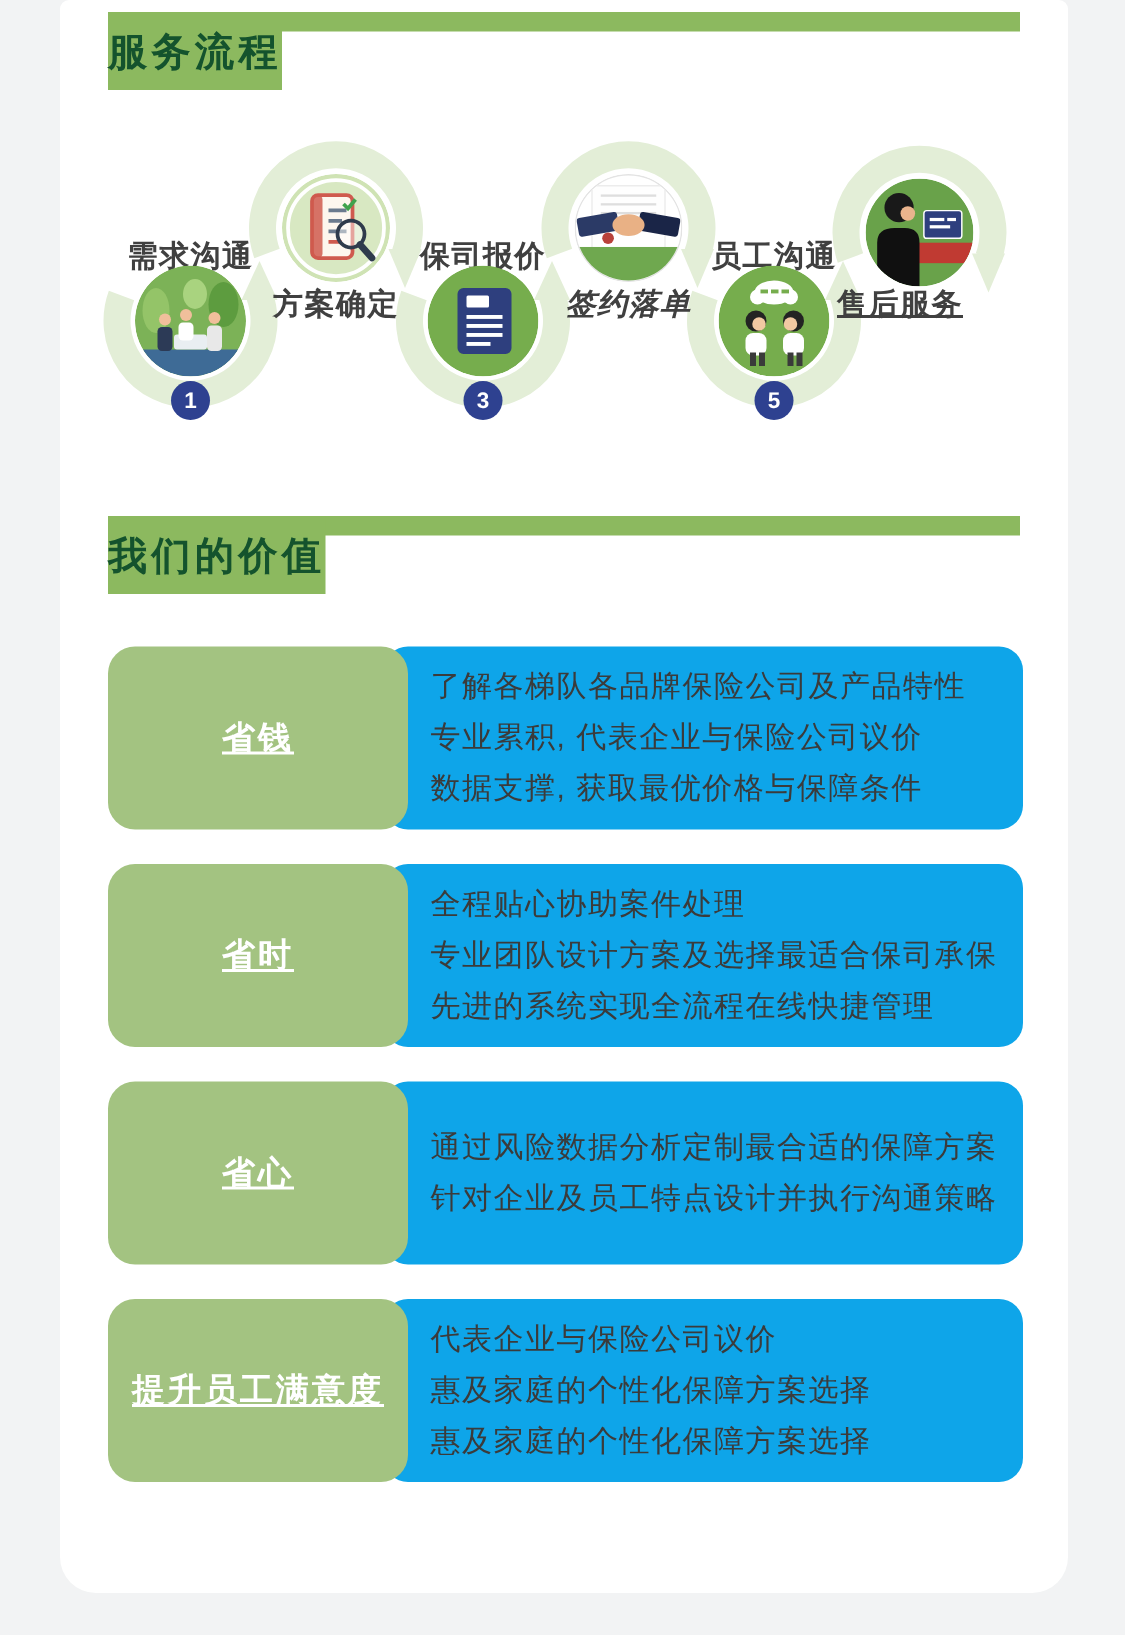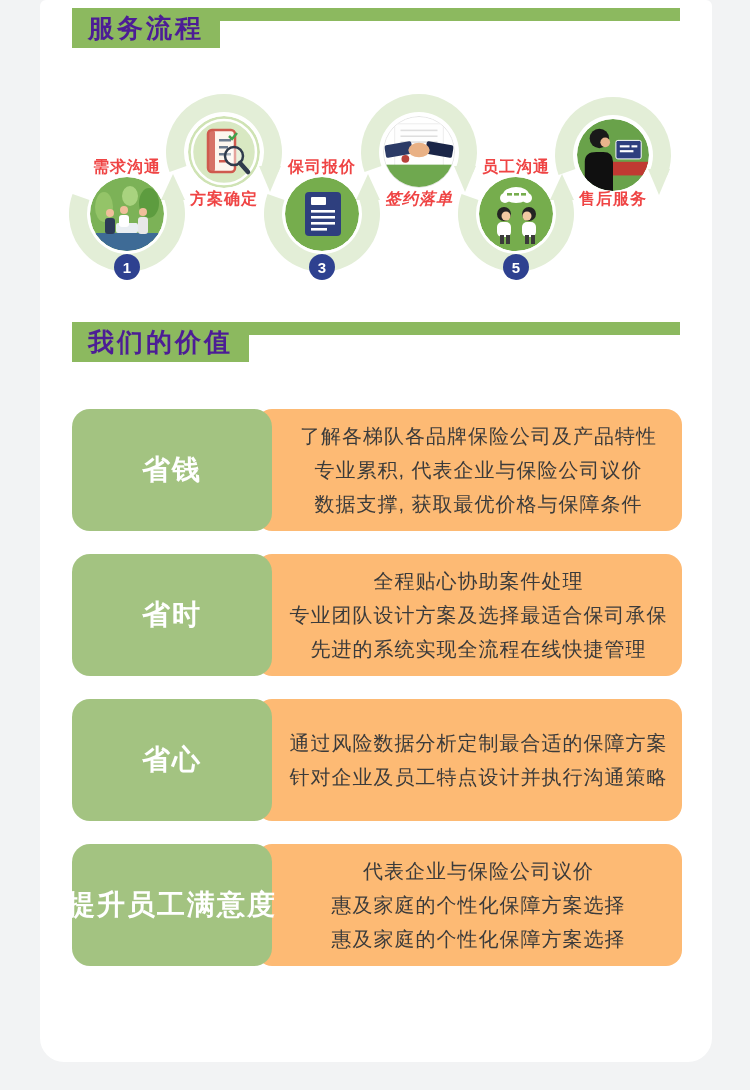--- a/index.html
+++ b/index.html
@@ -21,36 +21,36 @@
   }
   
   .section-header { position:relative; height:56px; }
   .header-strip {
     position:absolute; left:32px; top:0;
     height:13px; width:608px;
     background:#8cb95f;
   }
   .header-title {
     position:absolute; left:32px; top:0;
-    height:40px;
+    height:52px;
     background:#8cb95f;
-    color:#4c1d95;
+    color:#14532d;
     font-size:26px; font-weight:700;
     letter-spacing:3px;
     display:flex; align-items:center; justify-content:center;
-    padding:0 16px;
+    padding:0 0;
     white-space:nowrap;
   }
   
   .flow { position:relative; height:215px; margin-top:26px; }
   .flow-arcs { position:absolute; left:0; top:0; }
   .step-label {
     position:absolute; width:120px;
     text-align:center;
-    font-size:16px; font-weight:700; color:#ef4444;
+    font-size:20px; font-weight:700; color:#404040;
     letter-spacing:1px;
     white-space:nowrap;
   }
   .step-circle {
     position:absolute;
     border-radius:50%;
     overflow:hidden;
   }
   .step-circle svg { display:block; width:100%; height:100%; }
   .step-badge {
@@ -67,34 +67,35 @@
     margin:0 0 23px 32px;
     width:610px; height:122px;
     display:flex;
     position:relative;
   }
   .card-left {
     width:200px; height:122px;
     background:#a3c381;
     border-radius:18px;
     color:#ffffff;
-    font-size:28px; font-weight:600;
+    font-size:22px; font-weight:600;
     letter-spacing:2px;
     display:flex; align-items:center; justify-content:center;
     position:relative; z-index:1;
     white-space:nowrap;
     flex:0 0 200px;
+    text-decoration:underline;
   }
   .card-right {
     flex:1;
     margin-left:-16px;
-    background:#fdba74;
+    background:#0ea5e9;
     border-radius:16px;
     padding:10px 12px 10px 31px;
-    display:flex; flex-direction:column; justify-content:center;text-align:center;
+    display:flex; flex-direction:column; justify-content:center;
   }
   .card-line {
     font-size:20px; line-height:34px;
     color:#3b3b3b; font-weight:500;
     letter-spacing:1px;
     white-space:nowrap;
   }
   .values-block { }
 </style>
 </head>
@@ -245,24 +246,24 @@
           <rect x="40" y="22" width="26" height="19" rx="2" fill="#2e3f7e" stroke="#ffffff" stroke-width="1"></rect>
           <rect x="44" y="27" width="10" height="2.2" fill="#ffffff"></rect>
           <rect x="56" y="27" width="6" height="2.2" fill="#ffffff"></rect>
           <rect x="44" y="32" width="14" height="2.2" fill="#ffffff"></rect>
           <circle cx="23" cy="20" r="10" fill="#191919"></circle>
           <circle cx="29" cy="24" r="5" fill="#eab48d"></circle>
           <path d="M8 74 V44 q0 -10 12 -10 h7 q10 0 10 10 v30 z" fill="#101010"></path>
         </g>
       </svg>
     </div>
-    <div class="step-label" style="left:513px; top:99px;">售后服务</div>
+    <div class="step-label" style="left:500px; top:99px;text-decoration:underline;">售后服务</div>
   </div>
 
-  <div class="section-header" style="margin-top:17px;">
+  <div class="section-header" style="margin-top:39px;">
     <div class="header-strip"></div>
     <div class="header-title">我们的价值</div>
   </div>
 
   <div class="cards values-block">
 
     <div class="value-card">
       <div class="card-left">省钱</div>
       <div class="card-right">
         <div class="card-line">了解各梯队各品牌保险公司及产品特性</div>

